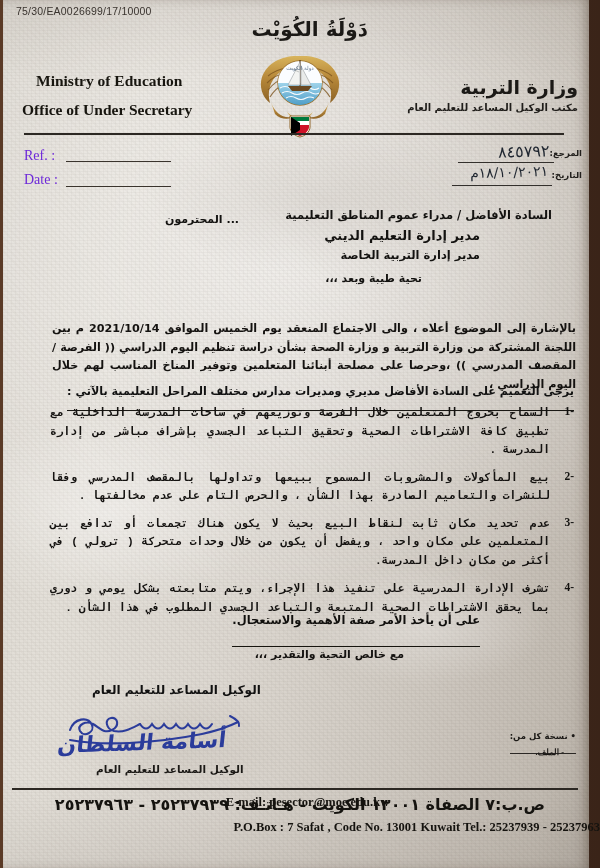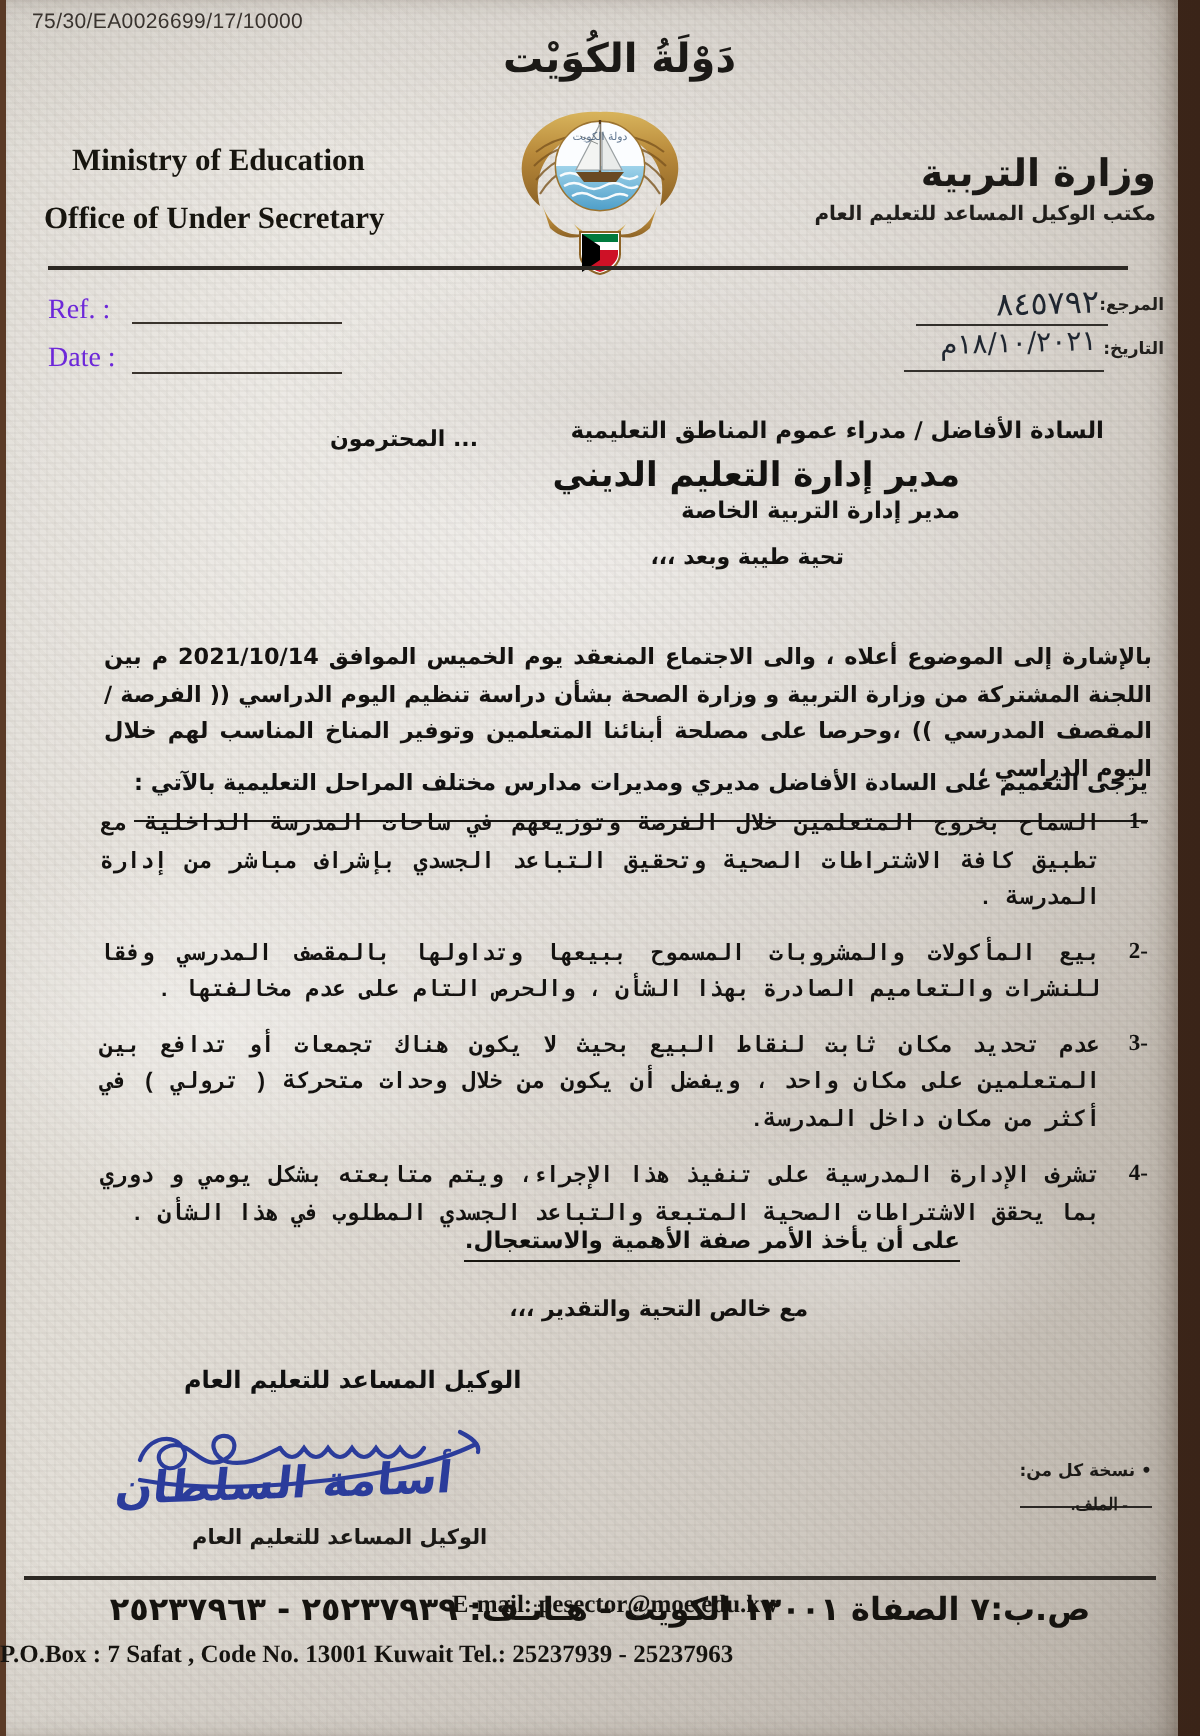--- a/index.html
+++ b/index.html
@@ -200,21 +200,21 @@
     font-size: 11.5px;
     font-weight: 700;
     direction: rtl;
     color: #131210;
     white-space: nowrap;
   }
   .addr-2 {
     position: absolute;
     right: 120px; top: 228px;
     font-family: "DejaVu Sans", sans-serif;
-    font-size: 17px;
+    font-size: 13px;
     font-weight: 700;
     direction: rtl;
     color: #131210;
     white-space: nowrap;
   }
   .addr-3 {
     position: absolute;
     right: 120px; top: 248px;
     font-family: "DejaVu Sans", sans-serif;
     font-size: 11.5px;
@@ -321,21 +321,21 @@
   
   .urgency {
     position: absolute;
     right: 120px; top: 613px;
     font-family: "DejaVu Sans", sans-serif;
     font-size: 11.5px;
     font-weight: 700;
     direction: rtl;
     color: #100f0d;
     border-bottom: 1.3px solid #17150f;
-    padding-bottom: 3px;
+    padding-bottom: 19px;
     white-space: nowrap;
   }
   .regards {
     position: absolute;
     right: 196px; top: 648px;
     font-family: "DejaVu Sans", sans-serif;
     font-size: 11px;
     font-weight: 700;
     direction: rtl;
     color: #141210;
@@ -409,21 +409,21 @@
     text-align: center;
     font-family: "DejaVu Sans", sans-serif;
     font-size: 16px;
     font-weight: 700;
     direction: rtl;
     color: #15130f;
   }
   .ft-en1 {
     position: absolute;
     left: 0; right: 0; top: 820px;
-    text-align: left;
+    text-align: right;
     font-family: "Liberation Serif", serif;
     font-size: 12.5px;
     font-weight: 700;
     color: #15130f;
   }
   .ft-en2 {
     position: absolute;
     left: 0; right: 0; top: 795px;
     text-align: center;
     font-family: "Liberation Serif", serif;

